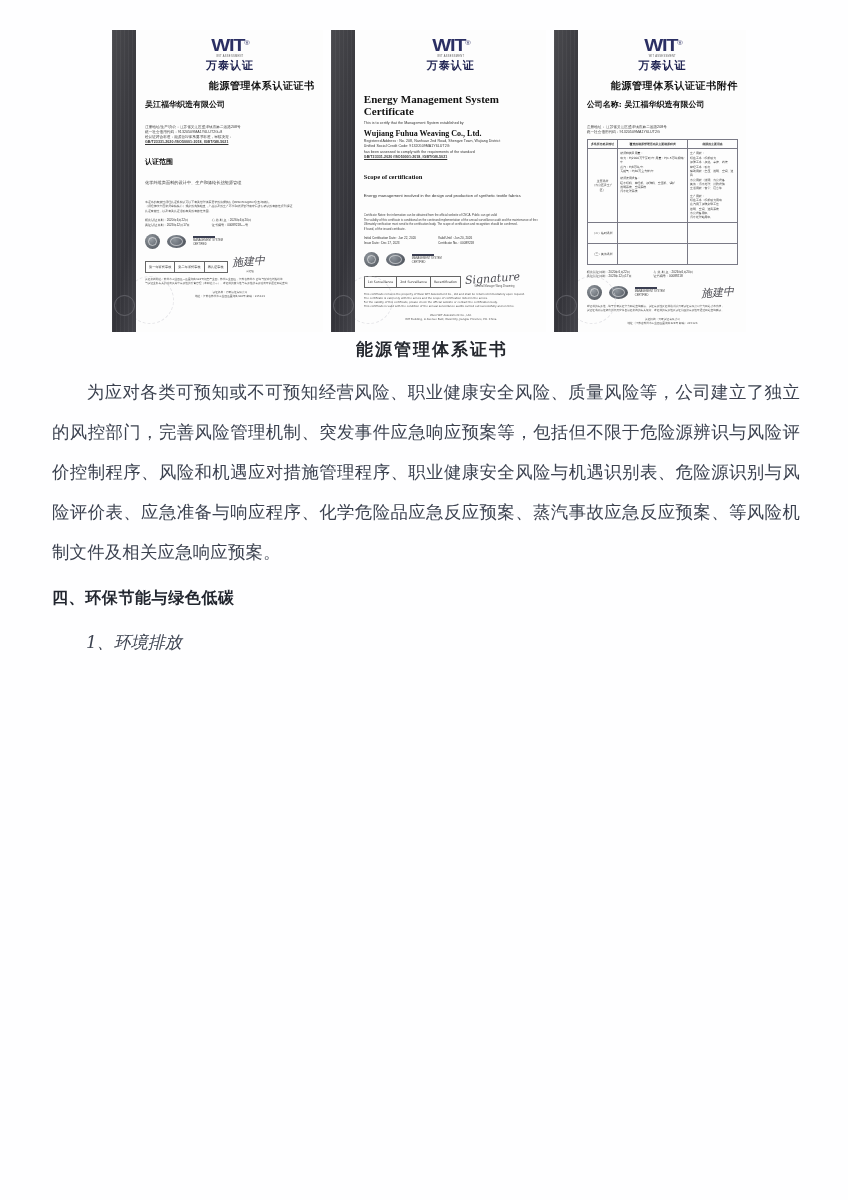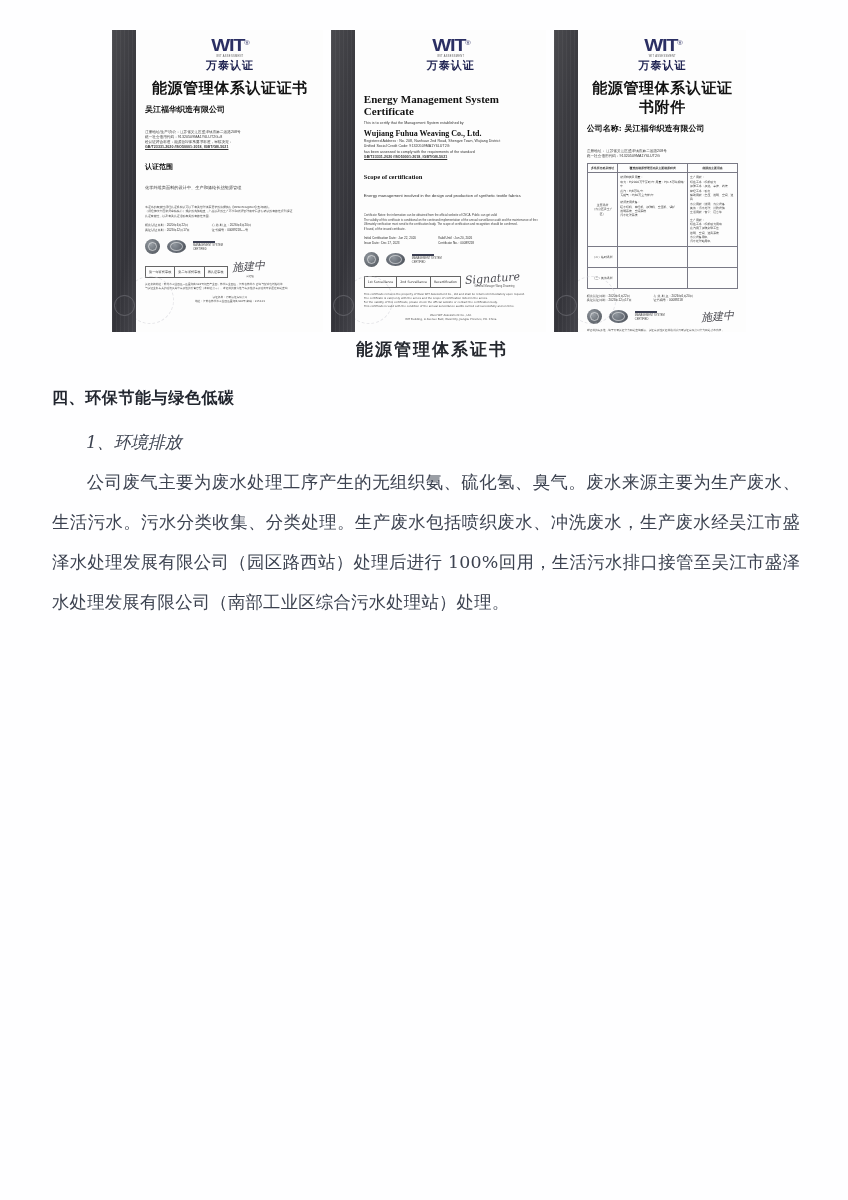--- a/index.html
+++ b/index.html
@@ -113,25 +113,25 @@
     margin-top: 1px;
     font-family: "Liberation Sans", sans-serif;
   }
   .wit-cn {
     font-size: 11px; font-weight: 700; color: #1d2150;
     letter-spacing: 1px; line-height: 1.1; margin-top: 1px;
     font-family: "DejaVu Sans", sans-serif;
   }
 
   .cert-title-cn {
-    font-size: 15px;
+    font-size: 10px;
     font-weight: 700;
     color: #111;
     letter-spacing: .6px;
-    text-align: center;
+    text-align: right;
     margin: 7px 0 6px;
     font-family: "DejaVu Serif", serif;
   }
   .cert-title-en {
     font-size: 11px;
     font-weight: 700;
     color: #111;
     line-height: 1.15;
     margin: 21px 0 3px;
     font-family: Liberation Serif, serif;
@@ -540,23 +540,23 @@
         </div>
       </div>
     </div>
 
   </div>
 
   <div class="caption">能源管理体系证书</div>
 
   <div class="body-text">
 
+    <p class="para indent">为应对各类可预知或不可预知经营风险、职业健康安全风险、质量风险等，公司建立了独立的风控部门，完善风险管理机制、突发事件应急响应预案等，包括但不限于危险源辨识与风险评价控制程序、风险和机遇应对措施管理程序、职业健康安全风险与机遇识别表、危险源识别与风险评价表、应急准备与响应程序、化学危险品应急反应预案、蒸汽事故应急反应预案、等风险机制文件及相关应急响应预案。</p>
 
     <h2 class="heading">四、环保节能与绿色低碳</h2>
 
     <p class="subheading">1、环境排放</p>
 
-    <p class="para indent">公司废气主要为废水处理工序产生的无组织氨、硫化氢、臭气。废水来源主要为生产废水、生活污水。污水分类收集、分类处理。生产废水包括喷织废水、冲洗废水，生产废水经吴江市盛泽水处理发展有限公司（园区路西站）处理后进行 100%回用，生活污水排口接管至吴江市盛泽水处理发展有限公司（南部工业区综合污水处理站）处理。</p>
 
 
   </div>
 
 </div>
 
 </body></html>

